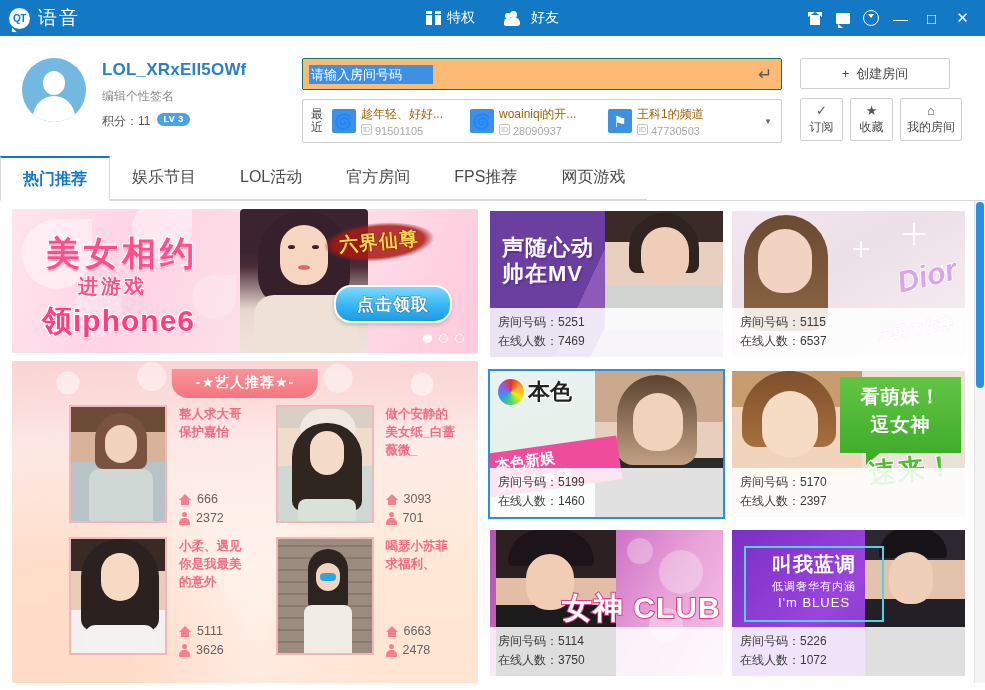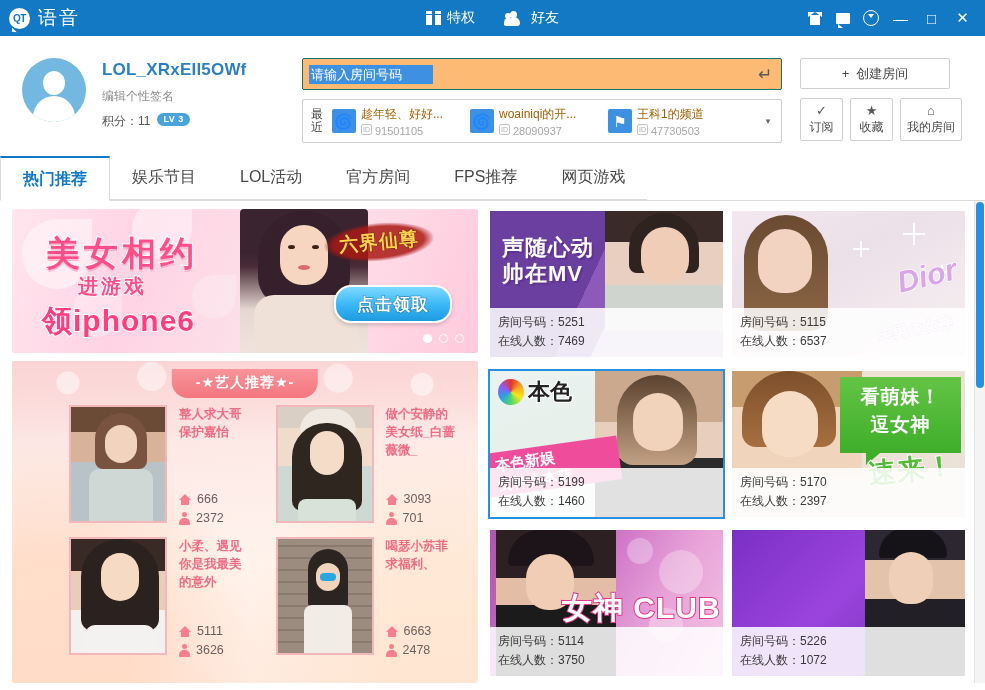--- a/index.html
+++ b/index.html
@@ -1278,20 +1278,25 @@
           <div>房间号码：5114</div>
           <div>在线人数：3750</div>
         </div>
       </div>
 
       <div class="room-card">
         <div class="room-thumb t6">
           <div class="person"></div>
             <div class="cap"></div>
             <div class="face"></div>
+          <div class="framebox">
+            <div class="bt">叫我蓝调</div>
+            <div class="bm">低调奢华有内涵</div>
+            <div class="bb">I'm BLUES</div>
+          </div>
         </div>
         <div class="room-info">
           <div>房间号码：5226</div>
           <div>在线人数：1072</div>
         </div>
       </div>
 
     </div>
   </div>
 

